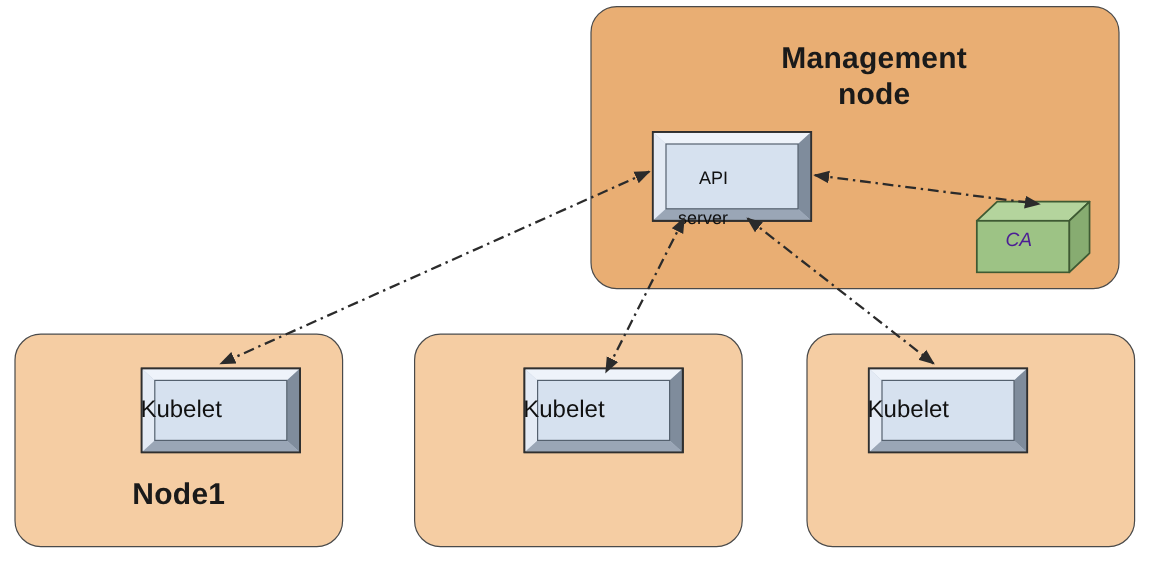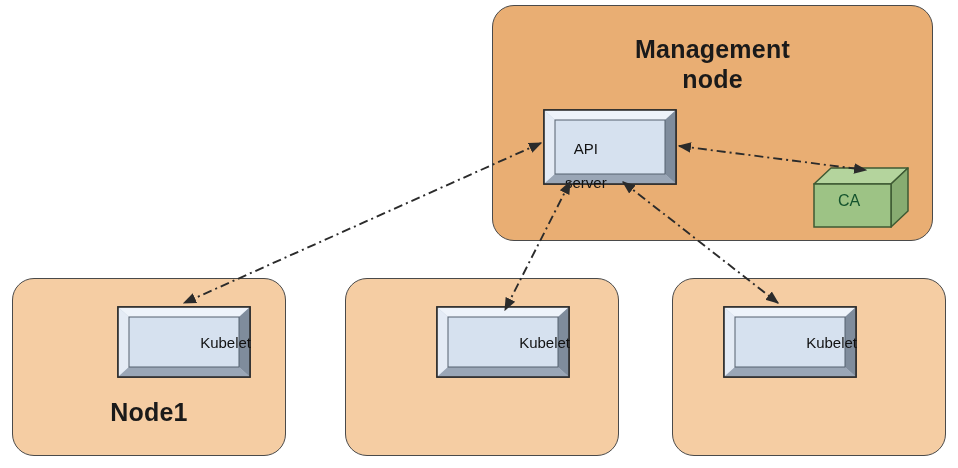--- a/index.html
+++ b/index.html
@@ -44,20 +44,21 @@
     width: 100%;
     text-align: center;
     color: #1a1a1a;
     font-weight: 600;
     letter-spacing: 0.2px;
   }
   .mgmt-title {
     font-size: 25px;
     line-height: 30px;
     top: 28px;
+    padding-left: 16px;
   }
   .node-title {
     font-size: 25px;
     line-height: 30px;
     bottom: 28px;
     margin-top: 12px;
   }
 
   
   .bevel-box {
@@ -69,45 +70,46 @@
     position: absolute;
     color: #111111;
     font-size: 15px;
     line-height: 17px;
     white-space: pre-line;
     pointer-events: none;
   }
   .api-label {
     left: 22px;
     top: 14px;
-    text-align: center;
+    text-align: right;
   }
   .kubelet-label {
     left: 0;
     top: 50%;
     width: 100%;
     transform: translateY(-50%);
-    text-align: right;
-    font-size: 15px;
+    text-align: left;
+    font-size: 20px;
   }
 
   
   .ca-box {
     position: absolute;
     z-index: 3;
   }
   .ca-label {
     position: absolute;
     left: 0;
     width: 72px;
     top: 26px;
     text-align: center;
     font-size: 16px;
-    color: #14532d;
+    color: #4c1d95;
     pointer-events: none;
+    font-style: italic;
   }
 </style>
 </head>
 <body>
 
 <div id="canvas">
 
   <div class="container-box mgmt-box" style="left:492px; top:5px; width:441px; height:236px;">
     <div class="container-title mgmt-title">
       <span>Management</span><br>

